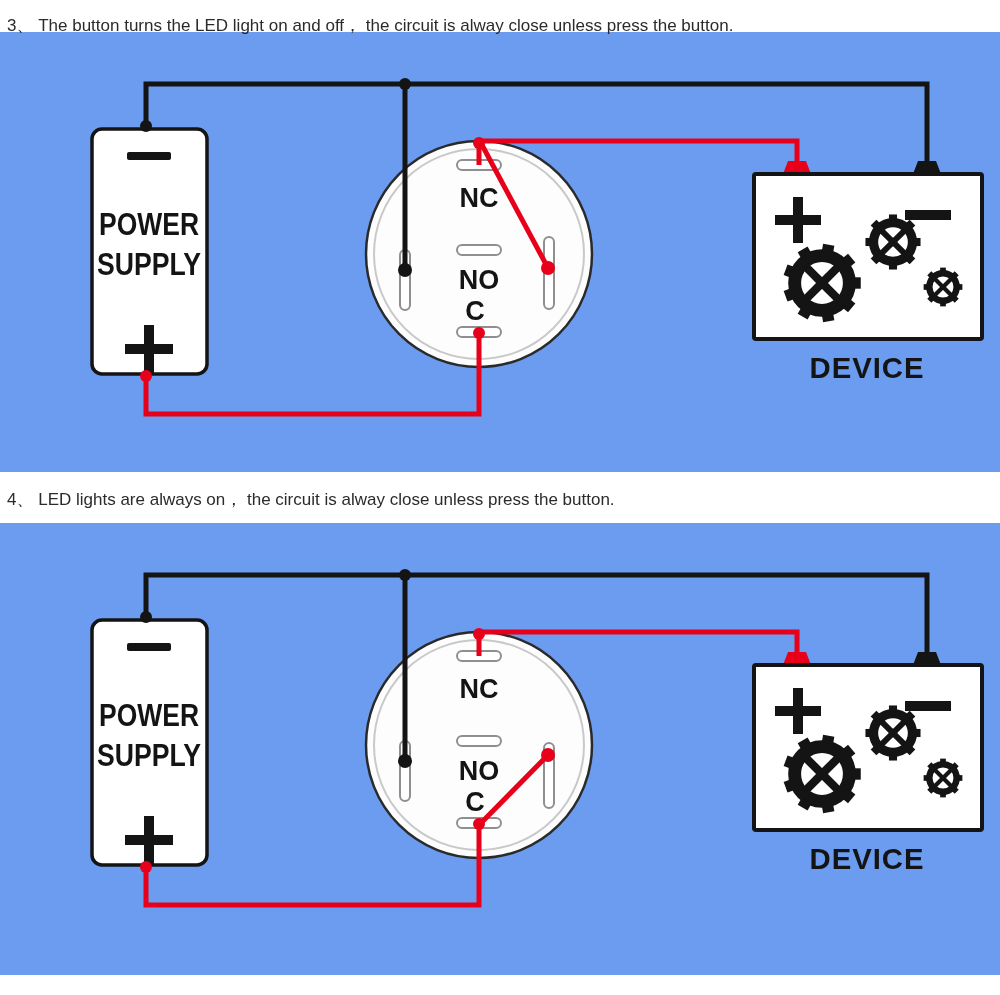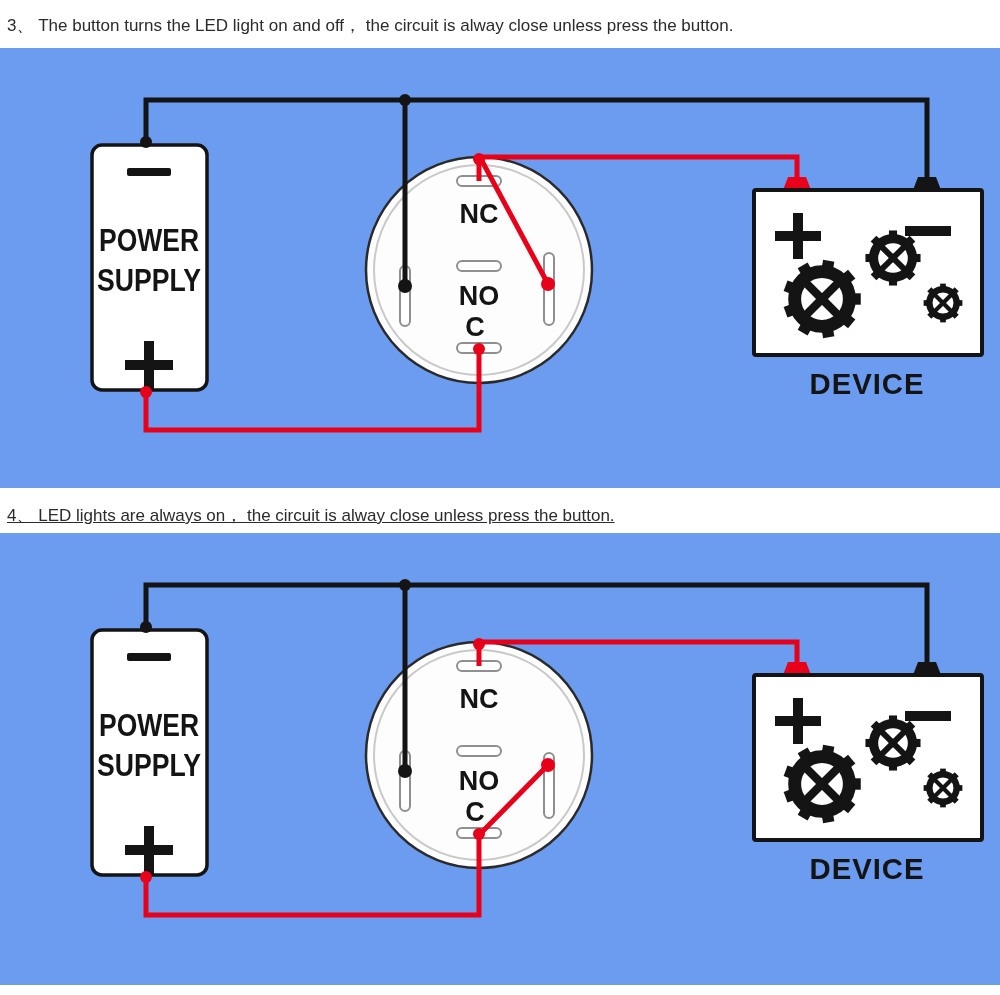--- a/index.html
+++ b/index.html
@@ -6,23 +6,23 @@
   html,body { background:#ffffff; }
   body {
     width:1000px; height:995px;
     font-family:"Liberation Sans","DejaVu Sans",sans-serif;
     overflow:hidden;
   }
   .caption {
     color:var(--caption-text,#2b2b2b);
     font-size:17px;
     padding:14px 8px 0 7px;
-    height:48px;
+    height:32px;
   }
-  .caption.second { height:45px; padding-top:16px;text-decoration:underline; }
+  .caption.second { height:51px; padding-top:16px; }
   .panel {
     margin:0 0;
     background:var(--panel-blue,#6b9cf0);
   }
   .panel svg { display:block; }
 
   
   .wb { stroke:var(--wire-black,#141414); stroke-width:5; fill:none; }
   .wr { stroke:var(--wire-red,#e8001a); stroke-width:5; fill:none; }
   .dotb { fill:var(--wire-black,#141414); stroke:none; }

